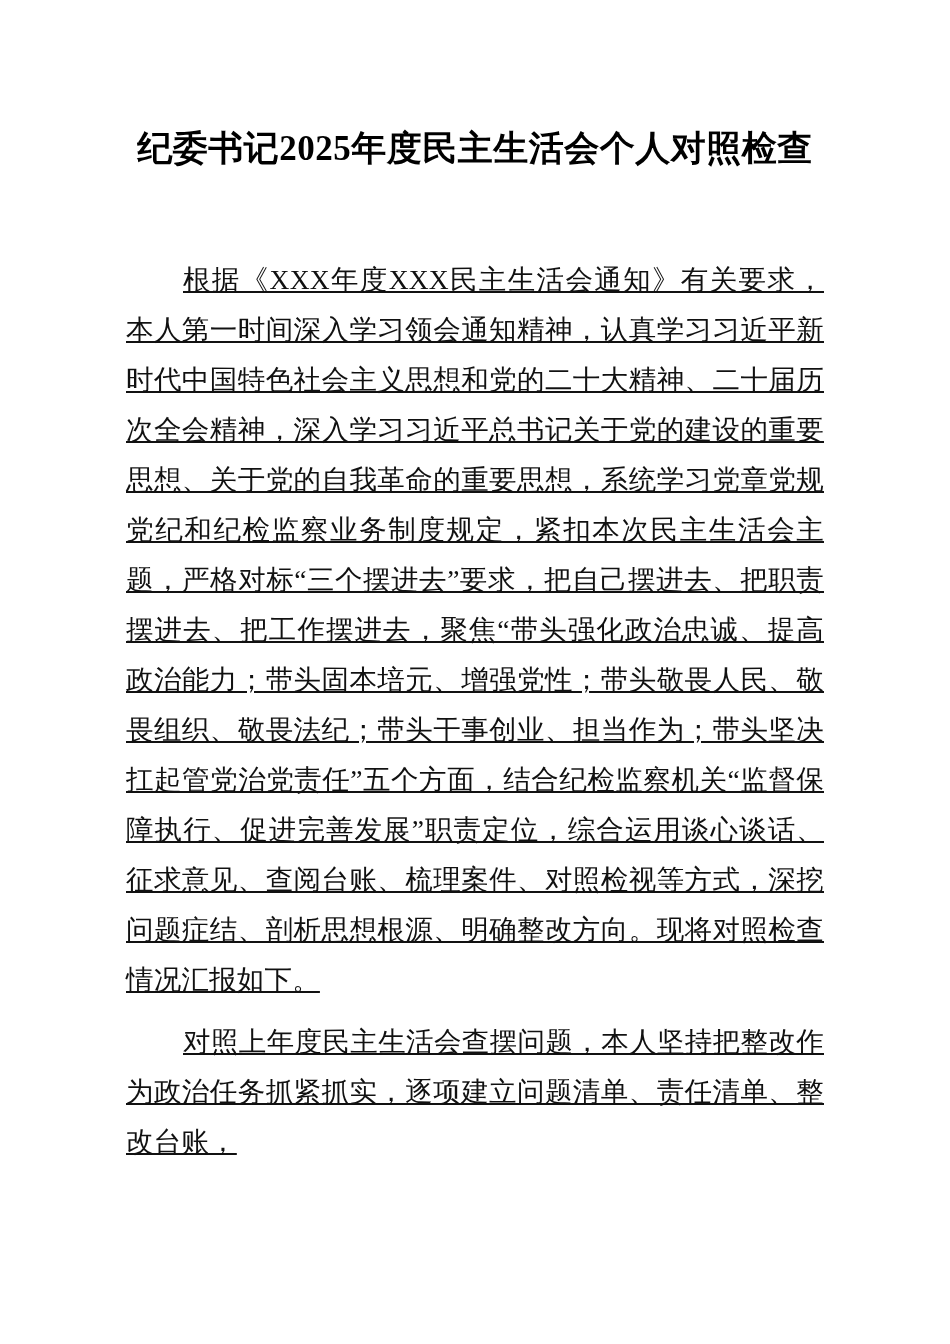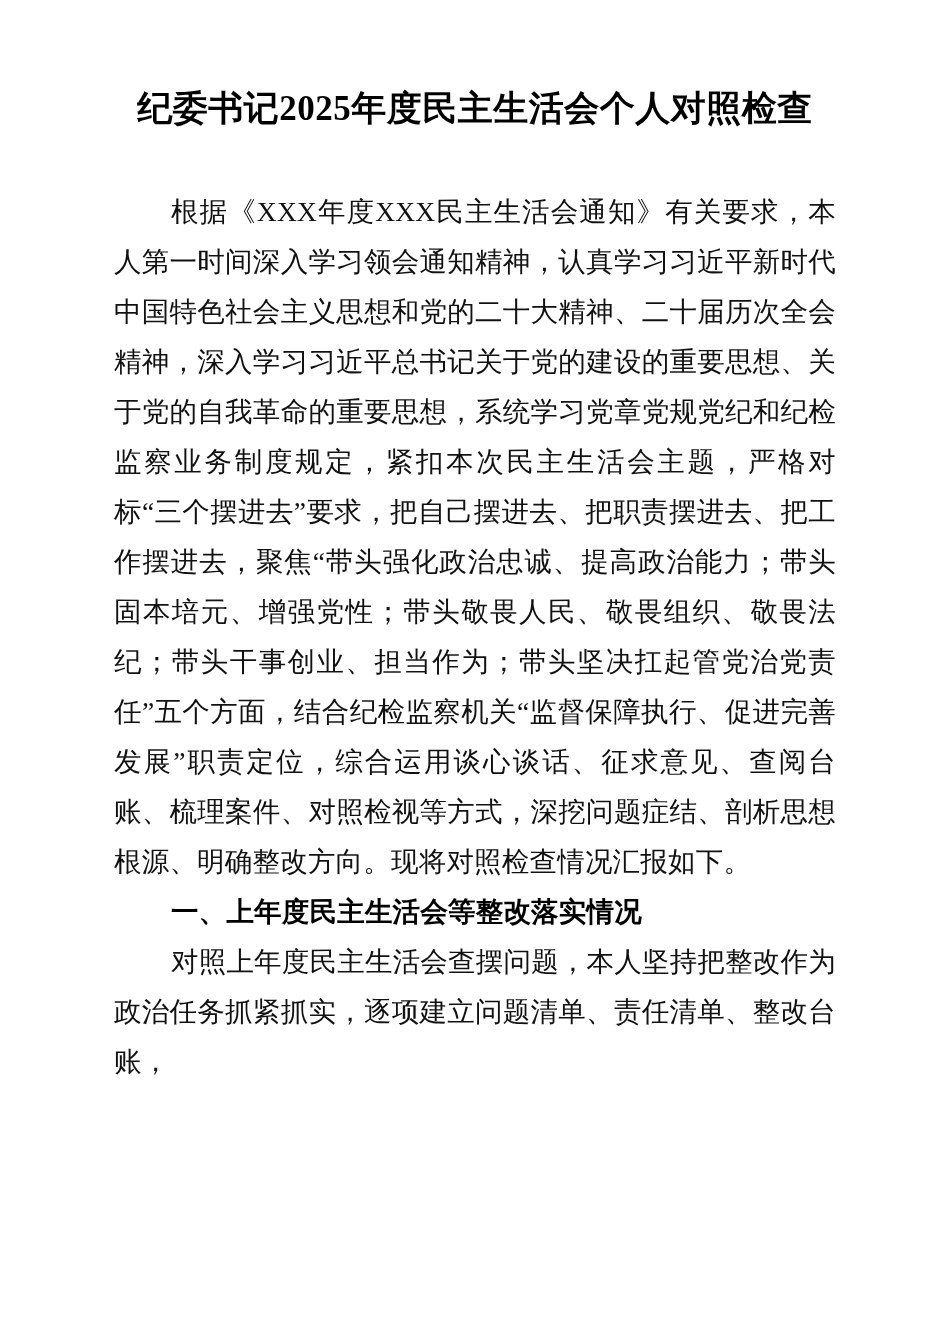--- a/index.html
+++ b/index.html
@@ -20,50 +20,51 @@
   
   .content {
     position: absolute;
     left: 114px;
     top: 0;
     width: 722px;   
   }
 
   
   .doc-title {
-    margin: 0;
-    padding-top: 82px;
+    margin: 16px;
+    padding-top: 106px;
     font-family: "Liberation Serif", "DejaVu Serif", serif;
     font-weight: 700;
     font-size: 35px;
     line-height: 53px;
     text-align: center;
     color: #000000;
     letter-spacing: 0.5px;
     word-break: break-all;
   }
 
   
   .title-gap {
     height: 52px;
   }
 
   
   .para {
-    margin: 0;
+    margin: 12px;
     font-family: "Liberation Serif", "DejaVu Serif", serif;
     font-size: 27.5px;
     line-height: 50px;
     color: #111111;
     text-align: justify;
     text-align-last: left;
     text-justify: inter-ideograph;
     text-indent: 57px;      
     word-break: break-all;
     letter-spacing: 0.2px;
+    text-decoration: underline;
     -webkit-font-smoothing: antialiased;
   }
 
   
   .section-heading {
     margin: 0;
     font-family: "Liberation Sans", "DejaVu Sans", sans-serif;
     font-size: 27.5px;
     font-weight: 700;
     line-height: 50px;
@@ -81,18 +82,17 @@
   <div class="content">
 
     <h1 class="doc-title">
       <span>纪委书记2025年度民主生活会个人对照检查</span><br>
     </h1>
 
     <div class="title-gap"></div>
 
     <p class="para">根据《XXX年度XXX民主生活会通知》有关要求，本人第一时间深入学习领会通知精神，认真学习习近平新时代中国特色社会主义思想和党的二十大精神、二十届历次全会精神，深入学习习近平总书记关于党的建设的重要思想、关于党的自我革命的重要思想，系统学习党章党规党纪和纪检监察业务制度规定，紧扣本次民主生活会主题，严格对标“三个摆进去”要求，把自己摆进去、把职责摆进去、把工作摆进去，聚焦“带头强化政治忠诚、提高政治能力；带头固本培元、增强党性；带头敬畏人民、敬畏组织、敬畏法纪；带头干事创业、担当作为；带头坚决扛起管党治党责任”五个方面，结合纪检监察机关“监督保障执行、促进完善发展”职责定位，综合运用谈心谈话、征求意见、查阅台账、梳理案件、对照检视等方式，深挖问题症结、剖析思想根源、明确整改方向。现将对照检查情况汇报如下。</p>
 
-    <h2 class="section-heading">一、上年度民主生活会等整改落实情况</h2>
 
     <p class="para">对照上年度民主生活会查摆问题，本人坚持把整改作为政治任务抓紧抓实，逐项建立问题清单、责任清单、整改台账，</p>
 
   </div>
 </div>
 
 </body></html>

